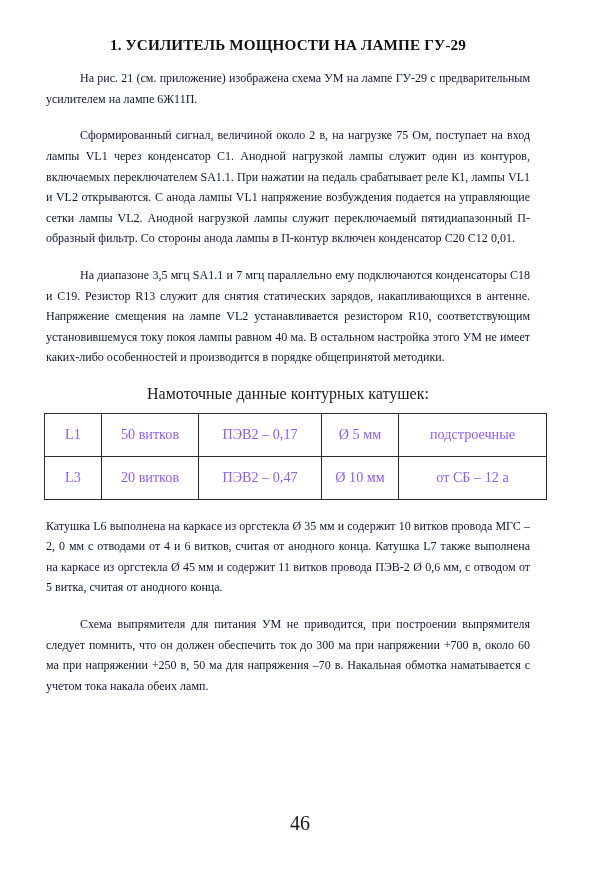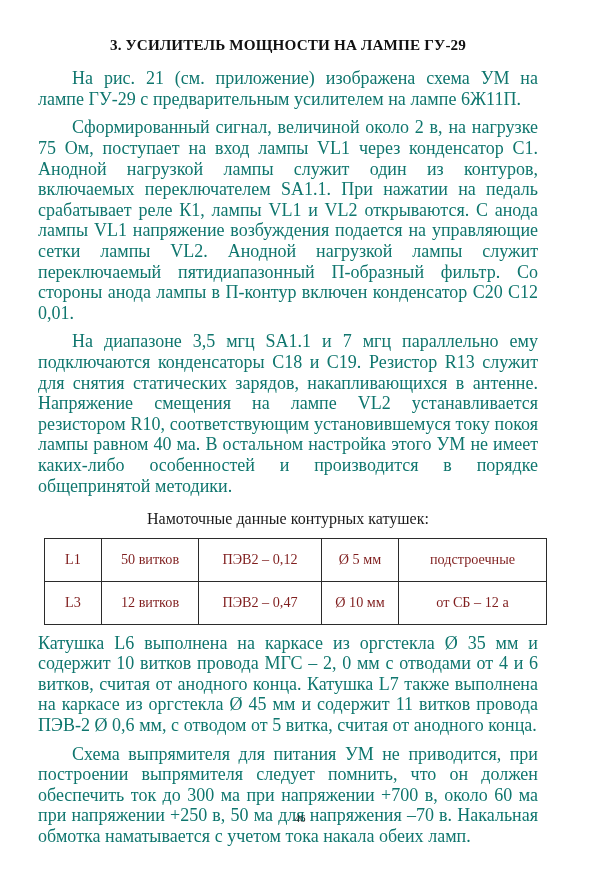--- a/index.html
+++ b/index.html
@@ -32,27 +32,27 @@
     font-size: 15.2px;
     font-weight: bold;
     text-align: center;
     margin: 0;
     padding: 36px 0 0 0;
     letter-spacing: 0.15px;
     line-height: 1.2;
     color: #111;
   }
   p.para {
-    font-size: 18px;
+    font-size: 12px;
     line-height: 20.6px;
     text-align: justify;
     text-justify: inter-word;
-    margin: 8px;
+    margin: 16px;
     text-indent: 34px;
-    color: #0f766e;
+    color: #0f172a;
     word-spacing: 0.1px;
   }
   p.para.first {
     margin-top: 14px;
   }
   p.para.noindent {
     text-indent: 0;
   }
   .table-caption {
     font-size: 16px;
@@ -67,70 +67,70 @@
     margin: 0 0 0 14px;
     table-layout: fixed;
   }
   table.coil-table td {
     border: 1.3px solid #2b2b2b;
     font-size: 14.2px;
     height: 42px;
     text-align: center;
     vertical-align: middle;
     padding: 0 2px;
-    color: #7f1d1d;
+    color: #8b5cf6;
     line-height: 1.1;
   }
   td.c-name   { width: 52px; }
   td.c-turns  { width: 92px; }
   td.c-wire   { width: 118px; }
   td.c-diam   { width: 72px; }
   td.c-note   { width: 143px; font-family: Liberation Serif, serif; }
   .after-table {
     margin-top: 12px;
   }
   .page-number {
     position: absolute;
     left: 0;
     right: 0;
     top: 812px;
     text-align: center;
-    font-size: 11px;
+    font-size: 20px;
     color: #1a1a1a;
     font-family: "Liberation Serif", "DejaVu Serif", serif;
   }
 </style>
 </head>
 <body>
 
 <div class="page">
   <div class="content">
 
-    <h1 class="doc-title">3. УСИЛИТЕЛЬ МОЩНОСТИ НА ЛАМПЕ ГУ-29</h1>
+    <h1 class="doc-title">1. УСИЛИТЕЛЬ МОЩНОСТИ НА ЛАМПЕ ГУ-29</h1>
 
     <p class="para first">На рис. 21 (см. приложение) изображена схема УМ на лампе ГУ-29 с предварительным усилителем на лампе 6Ж11П.</p>
 
     <p class="para">Сформированный сигнал, величиной около 2 в, на нагрузке 75 Ом, поступает на вход лампы VL1 через конденсатор С1. Анодной нагрузкой лампы служит один из контуров, включаемых переключателем SA1.1. При нажатии на педаль срабатывает реле К1, лампы VL1 и VL2 открываются. С анода лампы VL1 напряжение возбуждения подается на управляющие сетки лампы VL2. Анодной нагрузкой лампы служит переключаемый пятидиапазонный П-образный фильтр. Со стороны анода лампы в П-контур включен конденсатор С20 С12  0,01.</p>
 
     <p class="para">На диапазоне 3,5 мгц SA1.1 и 7 мгц параллельно ему подключаются конденсаторы С18 и С19. Резистор R13 служит для снятия статических зарядов, накапливающихся в антенне. Напряжение смещения на лампе VL2 устанавливается резистором R10, соответствующим установившемуся току покоя лампы равном 40 ма. В остальном настройка этого УМ не имеет каких-либо особенностей и производится в порядке общепринятой методики.</p>
 
     <div class="table-caption">Намоточные данные контурных катушек:</div>
 
     <table class="coil-table">
       <tbody>
         <tr>
           <td class="c-name">L1</td>
           <td class="c-turns">50 витков</td>
-          <td class="c-wire">ПЭВ2 – 0,12</td>
+          <td class="c-wire">ПЭВ2 – 0,17</td>
           <td class="c-diam">Ø 5 мм</td>
           <td class="c-note">подстроечные</td>
         </tr>
         <tr>
           <td class="c-name">L3</td>
-          <td class="c-turns">12 витков</td>
+          <td class="c-turns">20 витков</td>
           <td class="c-wire">ПЭВ2 – 0,47</td>
           <td class="c-diam">Ø 10 мм</td>
           <td class="c-note">от  СБ – 12 а</td>
         </tr>
       </tbody>
     </table>
 
     <p class="para noindent after-table">Катушка L6 выполнена на каркасе из оргстекла Ø 35 мм и содержит 10 витков провода МГС – 2, 0 мм с отводами от 4 и 6 витков, считая от анодного конца. Катушка L7 также выполнена на каркасе из оргстекла Ø 45 мм и содержит 11 витков провода ПЭВ-2 Ø 0,6 мм, с отводом от 5 витка, считая от анодного конца.</p>
 
     <p class="para">Схема выпрямителя для питания УМ не приводится, при построении выпрямителя следует помнить, что он должен обеспечить ток до 300 ма при напряжении +700 в, около 60 ма при напряжении +250 в, 50 ма для напряжения –70 в. Накальная обмотка наматывается с учетом тока накала обеих ламп.</p>

